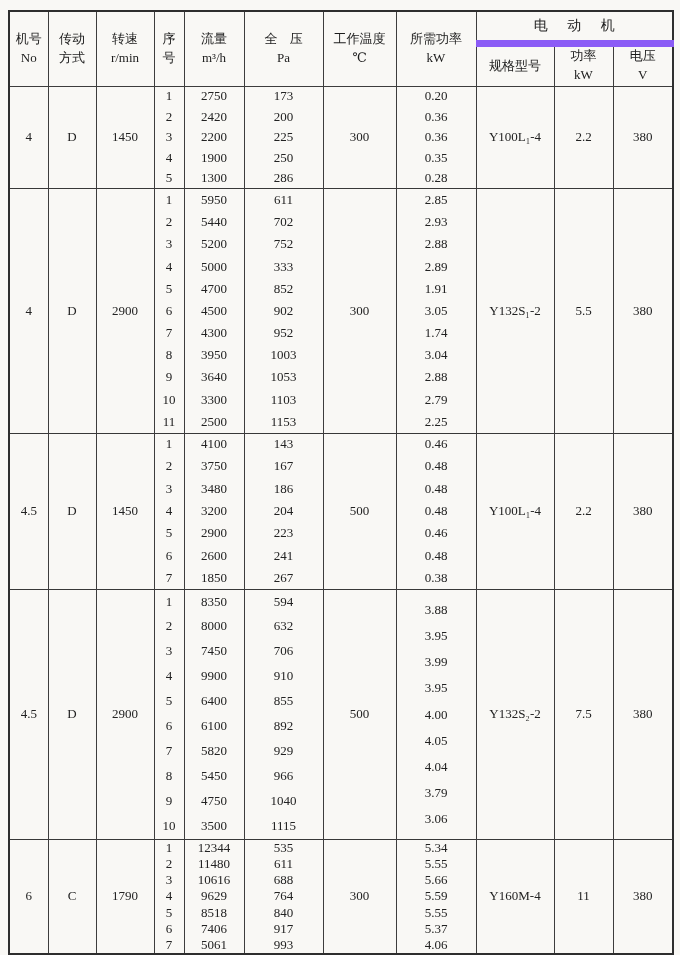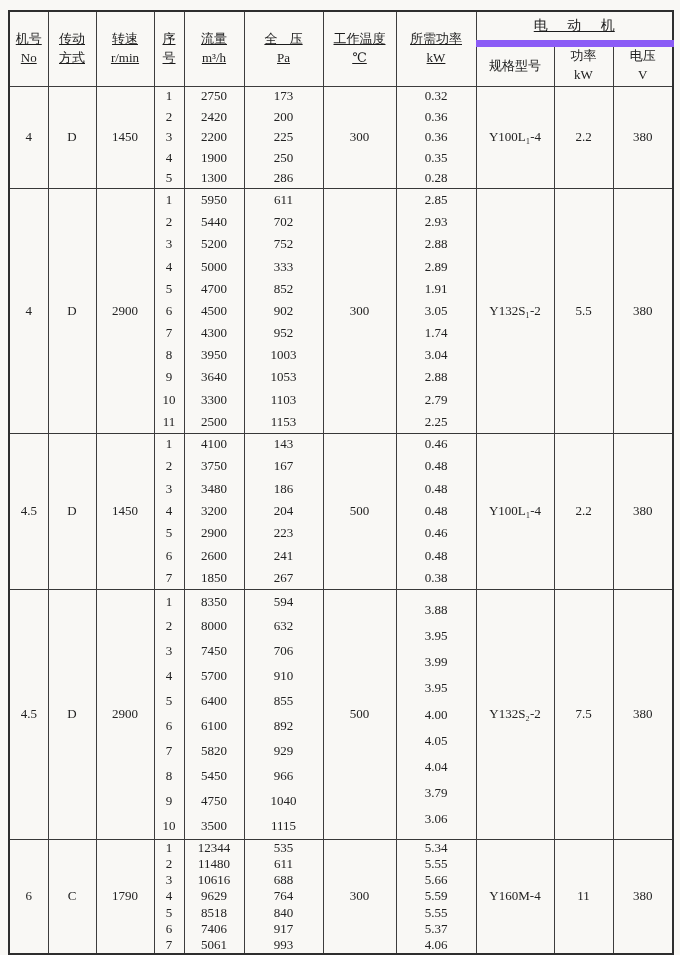--- a/index.html
+++ b/index.html
@@ -35,21 +35,21 @@
     border-top: none;
     border-bottom: none;
     padding: 0;
     text-align: center;
     vertical-align: middle;
     font-weight: normal;
     line-height: 1.25;
     overflow: hidden;
     white-space: nowrap;
   }
-  thead tr.h1 { height: 32px; text-decoration: underline; }
+  thead tr.h1 { height: 32px; }
   thead tr.h2 { height: 43px; }
   thead th { border-bottom: 1px solid #3d3d3d; }
   thead .motor-group {
     word-spacing: 16px;
     border-bottom: 7px solid #8b5cf6;
     font-size: 14px;
   }
   thead .two-line div { line-height: 1.45; }
   .wide { word-spacing: 9px; }
   tbody tr.block-start td { border-top: 1.2px solid #383838; }
@@ -137,21 +137,21 @@
     </thead>
     <tbody>
         <tr class="blk0 block-start">
           <td rowspan="5">4</td>
           <td rowspan="5">D</td>
           <td rowspan="5">1450</td>
           <td>1</td>
           <td>2750</td>
           <td>173</td>
           <td rowspan="5">300</td>
-          <td>0.32</td>
+          <td>0.20</td>
           <td rowspan="5">Y100L₁-4</td>
           <td rowspan="5">2.2</td>
           <td rowspan="5">380</td>
         </tr>
         <tr class="blk0">
           <td>2</td>
           <td>2420</td>
           <td>200</td>
           <td>0.36</td>
         </tr>
@@ -325,21 +325,21 @@
           <td>8000</td>
           <td>632</td>
         </tr>
         <tr class="blk3">
           <td>3</td>
           <td>7450</td>
           <td>706</td>
         </tr>
         <tr class="blk3">
           <td>4</td>
-          <td>5700</td>
+          <td>9900</td>
           <td>910</td>
         </tr>
         <tr class="blk3">
           <td>5</td>
           <td>6400</td>
           <td>855</td>
         </tr>
         <tr class="blk3">
           <td>6</td>
           <td>6100</td>

